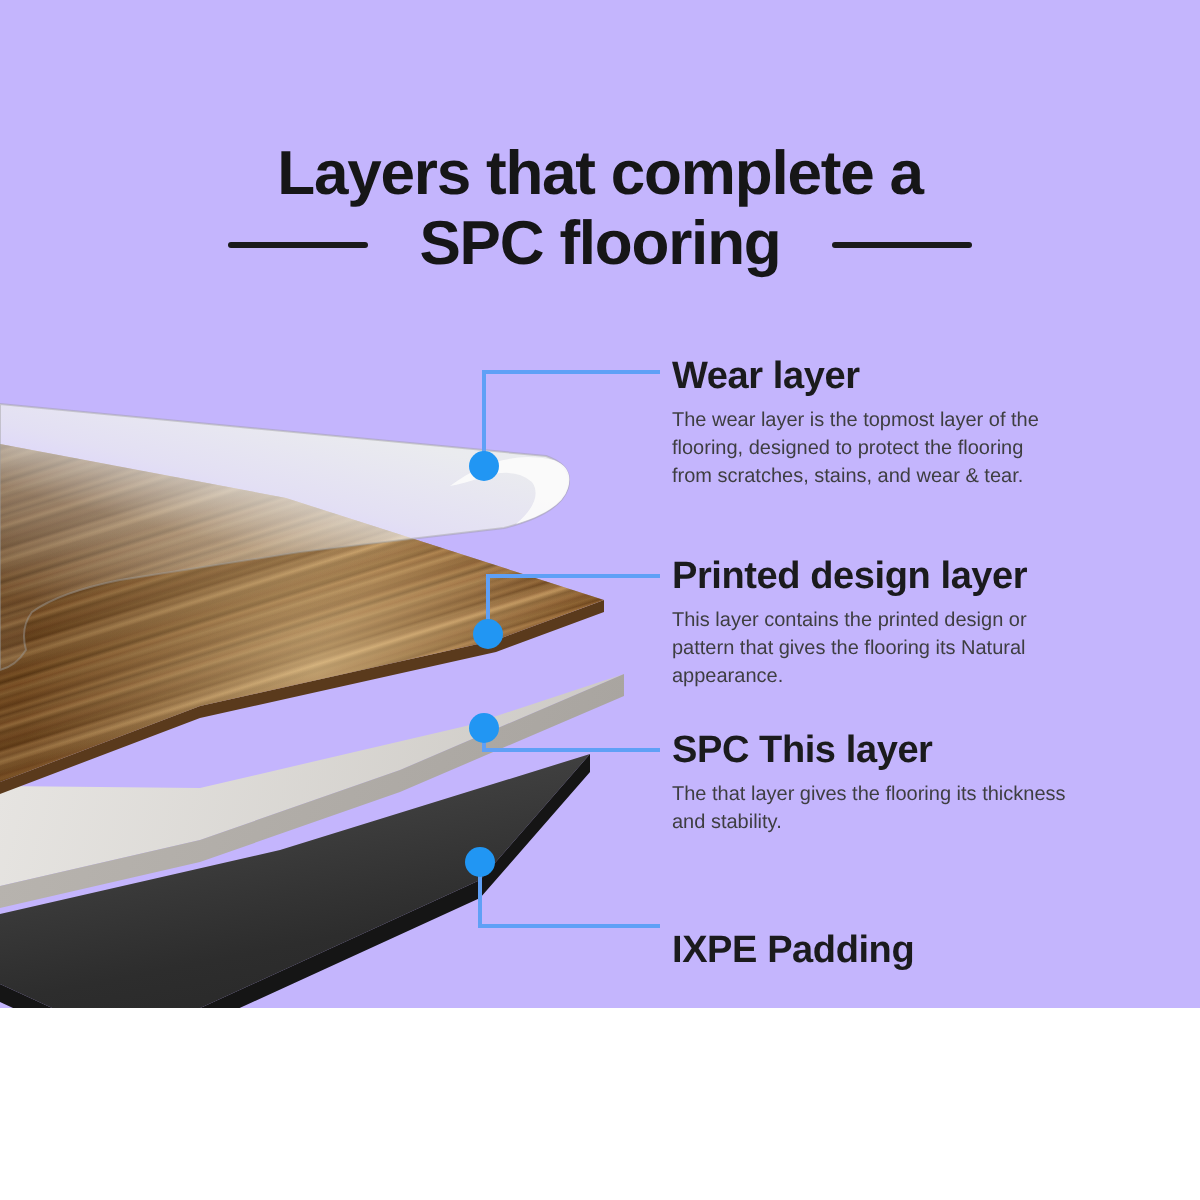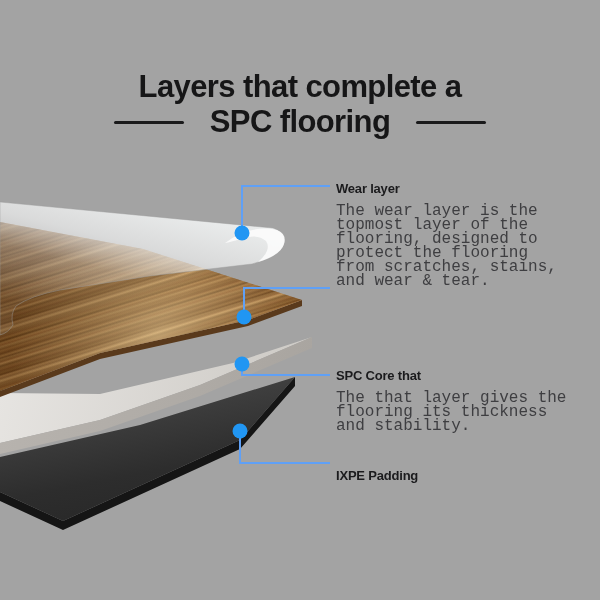--- a/index.html
+++ b/index.html
@@ -1,29 +1,29 @@
 <!DOCTYPE html>
 <html><head>
 <meta charset="utf-8">
 <style>
   html,body{margin:0;padding:0;background:#ffffff;}
   .stage{
-    position:relative;width:600px;height:600px;background:#a3a3a3;
+    position:relative;width:600px;height:504px;background:#c4b5fd;
     font-family:"Liberation Sans",sans-serif;overflow:hidden;
   }
   
   .title{position:absolute;top:70px;left:0;width:600px;text-align:center;color:#161617;}
   .title-line1{margin:0;font-size:31px;font-weight:700;letter-spacing:-0.6px;line-height:34px;}
   .title-row{display:flex;align-items:center;justify-content:center;gap:26px;height:36px;}
   .title-line2{font-size:31px;font-weight:700;letter-spacing:-0.6px;line-height:34px;}
   .dash{width:70px;height:3px;background:#1a1a1b;border-radius:2px;}
   
   .callout{position:absolute;left:336px;width:258px;}
-  .callout h2{margin:0;font-size:13px;line-height:24px;font-weight:700;color:#1b1b1d;letter-spacing:-0.2px;}
-  .callout p{margin:3px 0 0 0;font-size:16px;line-height:14px;color:#3e3e41;white-space:pre-line;font-family:Liberation Mono, monospace;}
+  .callout h2{margin:0;font-size:19px;line-height:24px;font-weight:700;color:#1b1b1d;letter-spacing:-0.2px;}
+  .callout p{margin:3px 0 0 0;font-size:10px;line-height:14px;color:#3e3e41;white-space:pre-line;}
   .c1{top:177px}.c2{top:277px}.c3{top:364px}.c4{top:464px}
   
   .illustration{position:absolute;left:0;top:0;width:600px;height:600px;}
 </style>
 </head>
 <body>
 
 <div class="stage">
 
   <div class="title">
@@ -130,22 +130,28 @@
       <circle cx="240" cy="431" r="7.5"></circle>
     </g>
   </svg>
 
   <div class="callout c1">
     <h2>Wear layer</h2>
     <p>The wear layer is the topmost layer of the
 flooring, designed to protect the flooring
 from scratches, stains, and wear &amp; tear.</p>
   </div>
+  <div class="callout c2">
+    <h2>Printed design layer</h2>
+    <p>This layer contains the printed design or
+pattern that gives the flooring its Natural
+appearance.</p>
+  </div>
   <div class="callout c3">
-    <h2>SPC Core that</h2>
+    <h2>SPC This layer</h2>
     <p>The that layer gives the flooring its thickness
 and stability.</p>
   </div>
   <div class="callout c4">
     <h2>IXPE Padding</h2>
   </div>
 
 </div>
 
 </body></html>

